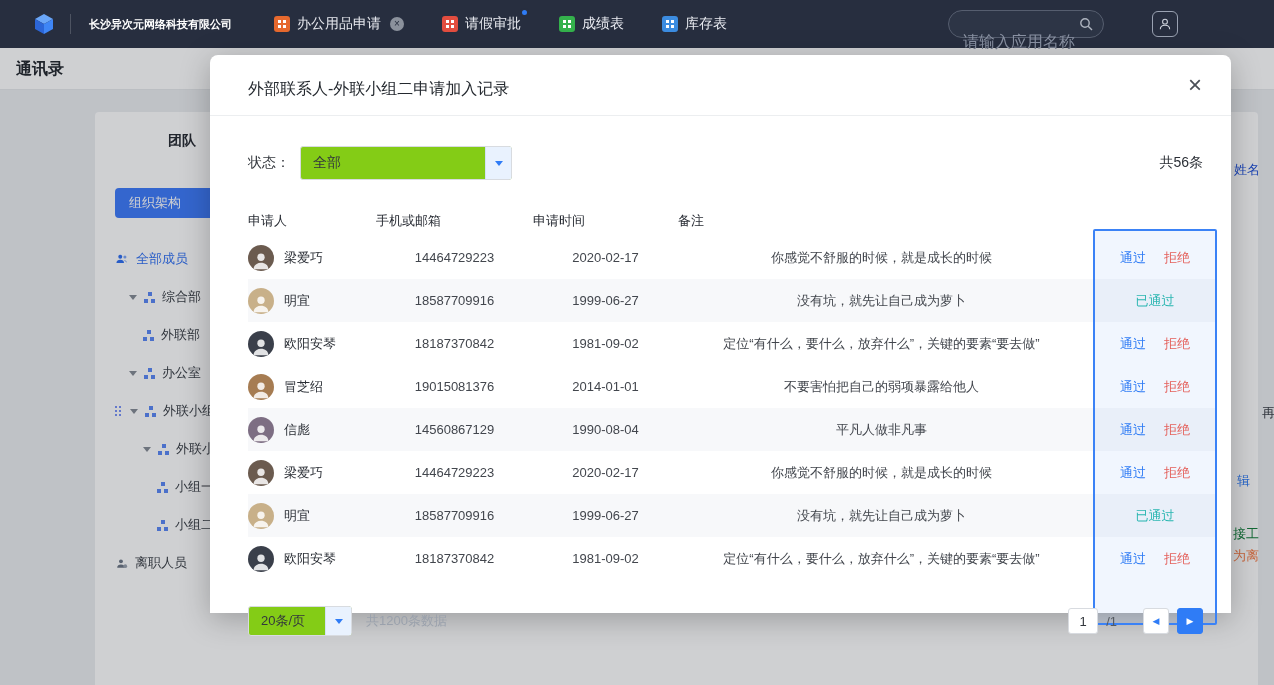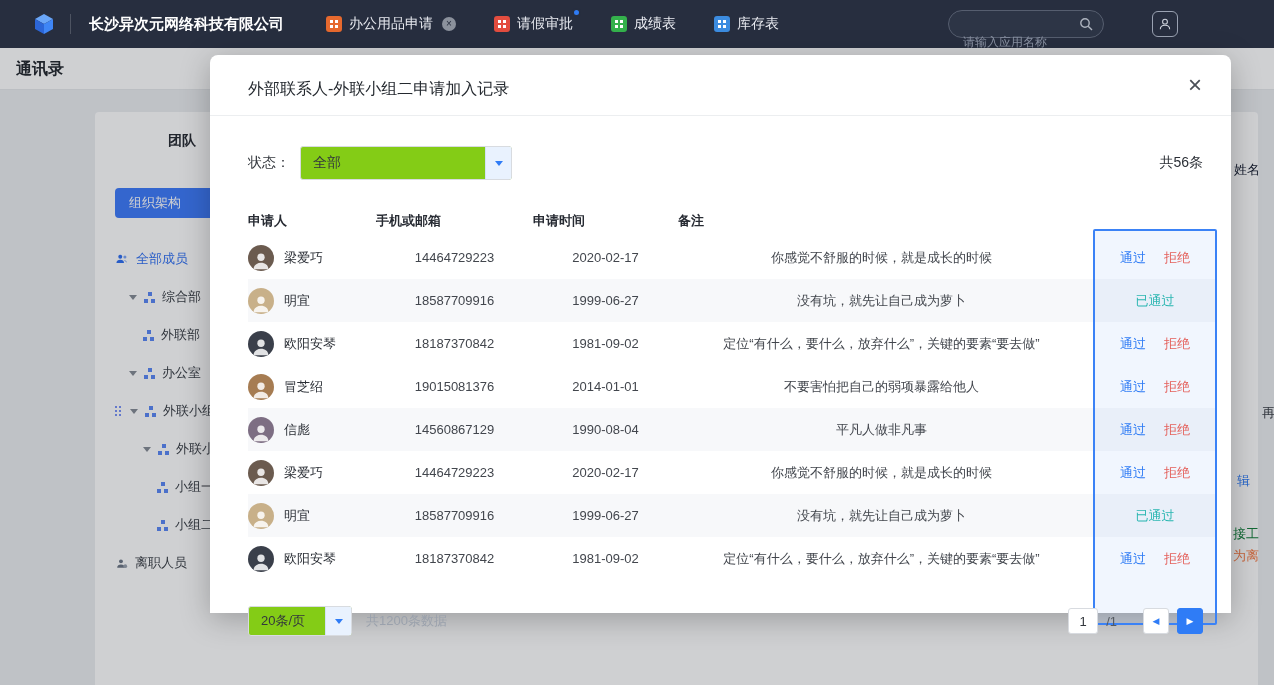--- a/index.html
+++ b/index.html
@@ -3,30 +3,30 @@
 <meta charset="utf-8">
 <style>
   * { margin:0; padding:0; box-sizing:border-box; }
   html,body { width:1274px; height:685px; overflow:hidden; }
   body { font-family:"Liberation Sans","DejaVu Sans",sans-serif; background:#eceef1; position:relative; }
 
   
   .topbar { position:absolute; top:0; left:0; right:0; height:48px; background:#272e3f; display:flex; align-items:center; z-index:10; }
   .logo { width:24px; height:24px; margin-left:32px; flex:0 0 auto; }
   .top-divider { width:1px; height:20px; background:rgba(255,255,255,.18); margin:0 18px 0 14px; }
-  .company { color:#fff; font-size:15px; font-weight:bold; white-space:nowrap; }
+  .company { color:#fff; font-size:11px; font-weight:bold; white-space:nowrap; }
   .tabs { display:flex; align-items:center; margin-left:42px; gap:38px; }
   .tab { display:flex; align-items:center; gap:7px; position:relative; cursor:pointer; }
   .tab-label { color:#e8eaf0; font-size:14px; white-space:nowrap; }
   .app-icon { width:16px; height:16px; border-radius:3px; position:relative; flex:0 0 auto; }
   .app-icon::after { content:""; position:absolute; left:4px; top:4px; width:3px; height:3px; background:#fff; box-shadow:5px 0 0 #fff, 0 5px 0 #fff, 5px 5px 0 #fff; }
   .tab-close { width:14px; height:14px; border-radius:50%; background:#8b919c; color:#272e3f; font-size:10px; line-height:13px; text-align:center; margin-left:2px; }
   .badge { position:absolute; top:-7px; right:-8px; width:9px; height:9px; border-radius:50%; background:#2f7cf6; border:2px solid #272e3f; }
   .searchbox { position:absolute; right:170px; top:10px; width:156px; height:28px; border:1px solid #565e6f; border-radius:14px; background:#2d3546; display:flex; align-items:center; padding:0 10px 0 14px; }
-  .searchbox input { flex:1; min-width:0; background:transparent; border:none; outline:none; color:#cfd4dd; font-size:12px; font-family:inherit;margin-top:36px; }
+  .searchbox input { flex:1; min-width:0; background:transparent; border:none; outline:none; color:#cfd4dd; font-size:16px; font-family:inherit;margin-top:36px; }
   .searchbox input::placeholder { color:#8a92a3; }
   .user-chip { position:absolute; right:96px; top:11px; width:26px; height:26px; border:1px solid #9aa2b2; border-radius:6px; display:flex; align-items:center; justify-content:center; }
 
   
   .page-header { position:absolute; top:48px; left:0; right:0; height:42px; background:#fff; border-bottom:1px solid #e7e9ec; z-index:1; }
   .page-title { font-size:16px; color:#24282f; line-height:42px; padding-left:16px; font-weight:bold; }
 
   
   .content-card { position:absolute; top:112px; left:95px; right:16px; bottom:0; background:#fff; border-radius:4px 4px 0 0; z-index:1; }
   .team-label { font-size:14px; font-weight:bold; color:#272b33; position:absolute; top:20px; left:73px; }
@@ -55,21 +55,21 @@
 
   .filter-row { margin-top:30px; display:flex; align-items:center; position:relative; padding-right:14px; }
   .filter-label { font-size:14px; color:#33373d; margin-right:10px; }
   .select { height:34px; border:1px solid #d8dbe0; border-radius:3px; display:flex; align-items:stretch; background:#84cc16; cursor:pointer; }
   .select .val { padding:0 12px; font-size:14px; color:#33373d; display:flex; align-items:center; flex:1; }
   .select .caret-box { width:26px; background:#e9f2fe; border-left:1px solid #d3e2f7; display:flex; align-items:center; justify-content:center; }
   .select .caret-box i { width:0; height:0; border-left:4px solid transparent; border-right:4px solid transparent; border-top:5px solid #2f7cf6; }
   .status-select { width:212px; }
   .total-count { position:absolute; right:14px; font-size:14px; color:#2b2f36; }
 
-  .thead { display:flex; margin-top:30px; height:22px; font-size:13px; font-weight:bold; color:#272b33; align-items:center; }
+  .thead { display:flex; margin-top:30px; height:22px; font-size:13px; font-weight:normal; color:#272b33; align-items:center; }
   .c-name { width:128px; display:flex; align-items:center; }
   .c-phone { width:157px; }
   .c-date { width:145px; }
   .c-note { flex:1; min-width:0; overflow:hidden; white-space:nowrap; text-overflow:ellipsis; padding-right:8px; }
   .c-actions { width:124px; display:flex; align-items:center; justify-content:center; gap:18px; }
 
   .tbody { position:relative; margin-top:4px; }
   .trow { display:flex; height:43px; align-items:center; font-size:13px; color:#42464d;text-align:center; }
   .trow.alt { background:#f7f8fa; }
   .trow.selected { background:#e9f2fd; }
@@ -214,21 +214,21 @@
       <circle cx="11" cy="8" r="3.6" fill="#6c7685"></circle>
           <path d="M4 20c0-3.8 3.1-6 7-6s7 2.2 7 6" fill="#6c7685"></path>
       <circle cx="19" cy="17" r="3.4" fill="#9aa3b0"></circle>
     </svg>
     <span>离职人员</span>
   </div>
     </div>
 </div>
 
 <div class="fragments">
-    <span class="frag" style="left: 1234px; top: 161px; color: #0f172a;">姓名</span>
+    <span class="frag" style="left: 1234px; top: 161px; color: #1d4ed8;">姓名</span>
     <span class="frag" style="left: 1262px; top: 404px; color: rgb(58, 63, 70);">再</span>
     <span class="frag" style="left: 1237px; top: 472px; color: rgb(47, 124, 246);">辑</span>
     <span class="frag" style="left: 1233px; top: 507px; color: #15803d; margin-top: 18px;">接工</span>
     <span class="frag" style="left: 1233px; top: 547px; color: rgb(245, 122, 69);">为离</span>
   </div>
 
 <div class="dim"></div>
 
 <div class="modal">
   <div class="modal-head">

